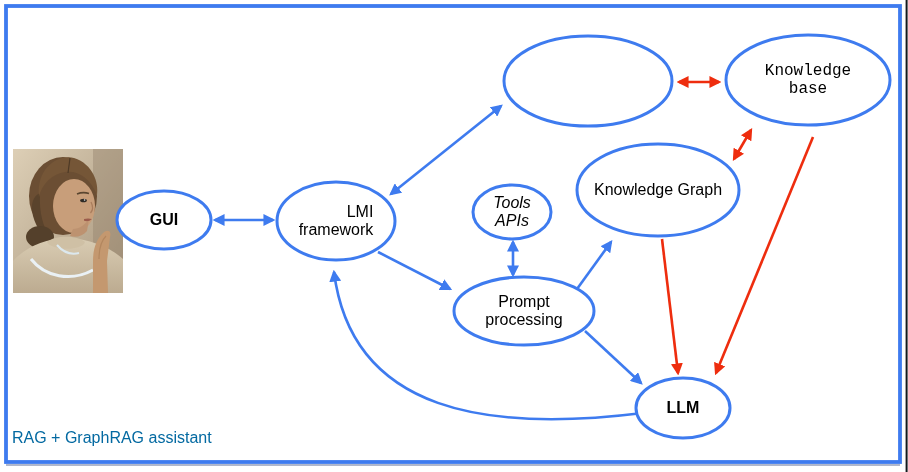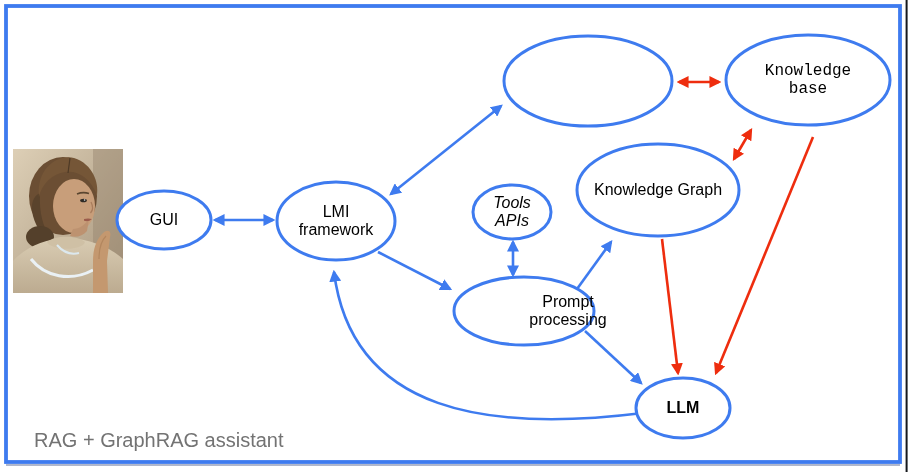--- a/index.html
+++ b/index.html
@@ -5,22 +5,22 @@
   html,body{margin:0;padding:0;background:#fff;}
   body{width:908px;height:472px;overflow:hidden;font-family:"Liberation Sans",sans-serif;}
   .canvas{position:relative;width:908px;height:472px;background:#fff;}
   svg.layer{position:absolute;left:0;top:0;}
   .nlabel{
     position:absolute;transform:translate(-50%,-50%);
     text-align:center;white-space:pre-line;
     font-size:16px;line-height:1.13;color:#000;
   }
   .caption{
-    position:absolute;left:34px;top:429px;
-    font-size:20px;color:#737373;
+    position:absolute;left:12px;top:429px;
+    font-size:16px;color:#0369a1;
   }
   .blue-edge{stroke:#3e7bef;stroke-width:2.6;fill:none;}
   .red-edge{stroke:#ee2d0e;stroke-width:2.6;fill:none;}
   .node-ellipse{fill:#ffffff;stroke:#3e7bef;stroke-width:3;}
 </style>
 </head>
 <body>
 
 <div class="canvas">
 
@@ -101,25 +101,25 @@
     <ellipse class="node-ellipse" cx="164" cy="220" rx="47" ry="29"></ellipse>
     <ellipse class="node-ellipse" cx="336" cy="221" rx="59" ry="39"></ellipse>
     <ellipse class="node-ellipse" cx="588" cy="81" rx="84" ry="45"></ellipse>
     <ellipse class="node-ellipse" cx="808" cy="80" rx="82" ry="45"></ellipse>
     <ellipse class="node-ellipse" cx="658" cy="190" rx="81" ry="46"></ellipse>
     <ellipse class="node-ellipse" cx="512" cy="212" rx="39" ry="27"></ellipse>
     <ellipse class="node-ellipse" cx="524" cy="311" rx="70" ry="34"></ellipse>
     <ellipse class="node-ellipse" cx="683" cy="408" rx="47" ry="30"></ellipse>
   </svg>
 
-  <div class="nlabel" style="left:164px;top:220px;">GUI</div>
-  <div class="nlabel" style="left:336px;top:221px;">LMI
+  <div class="nlabel" style="left:164px;top:220px;font-weight:bold;">GUI</div>
+  <div class="nlabel" style="left:336px;top:221px;text-align:right;">LMI
 framework</div>
   <div class="nlabel" style="left:808px;top:80px;font-family:Liberation Mono, monospace;">Knowledge base</div>
   <div class="nlabel" style="left:658px;top:190px;text-align:center;">Knowledge Graph</div>
   <div class="nlabel" style="left:512px;top:212px;font-style:italic;">Tools
 APIs</div>
-  <div class="nlabel" style="left:524px;top:311px;margin-left:44px;">Prompt
+  <div class="nlabel" style="left:524px;top:311px;">Prompt
 processing</div>
   <div class="nlabel" style="left:683px;top:408px;font-weight:bold;">LLM</div>
 
   <div class="caption">RAG + GraphRAG assistant</div>
 </div>
 
 </body></html>

